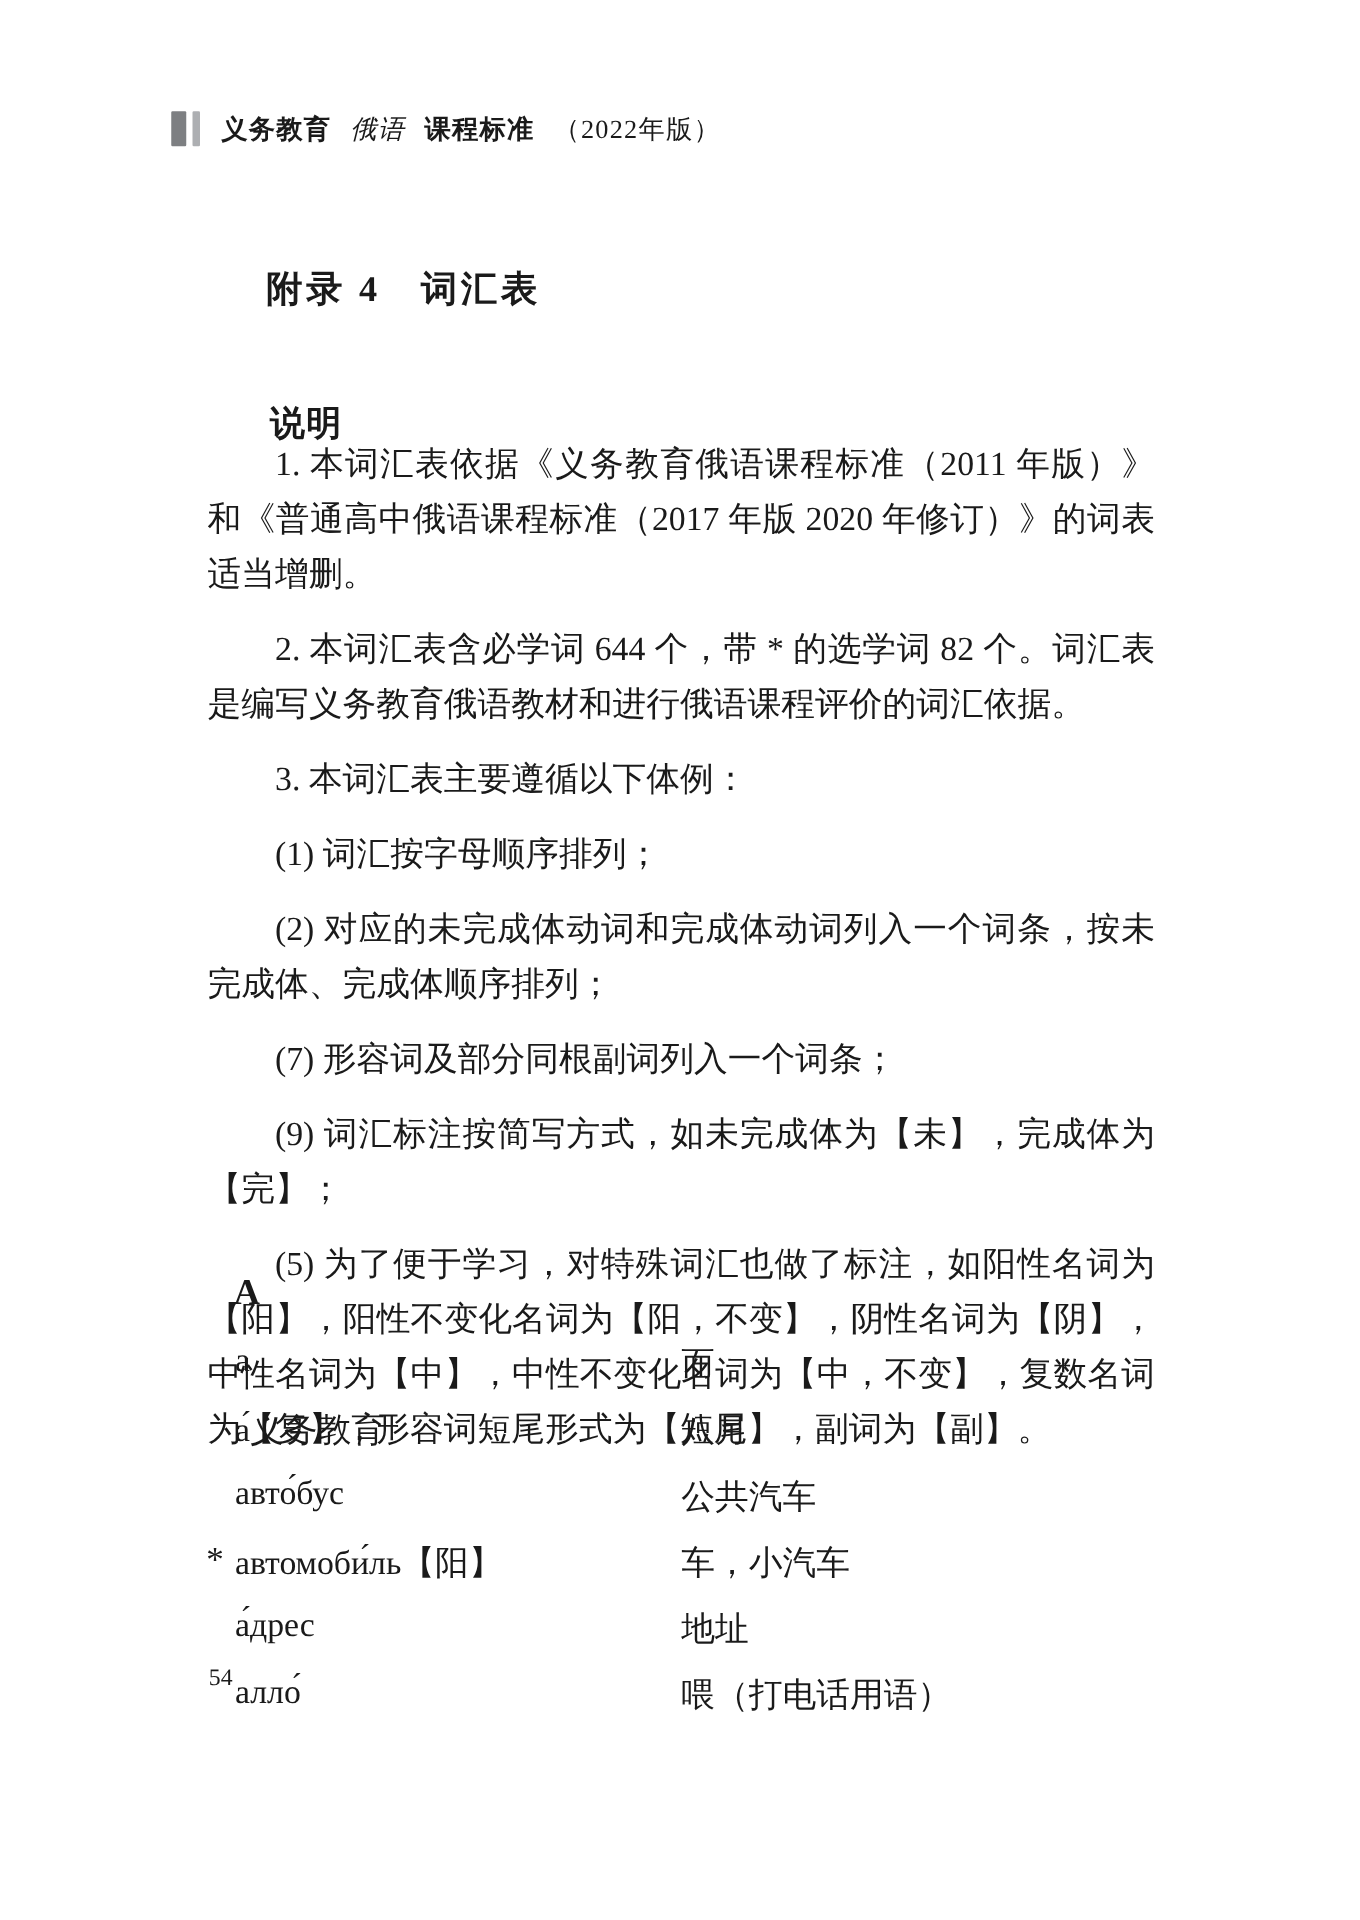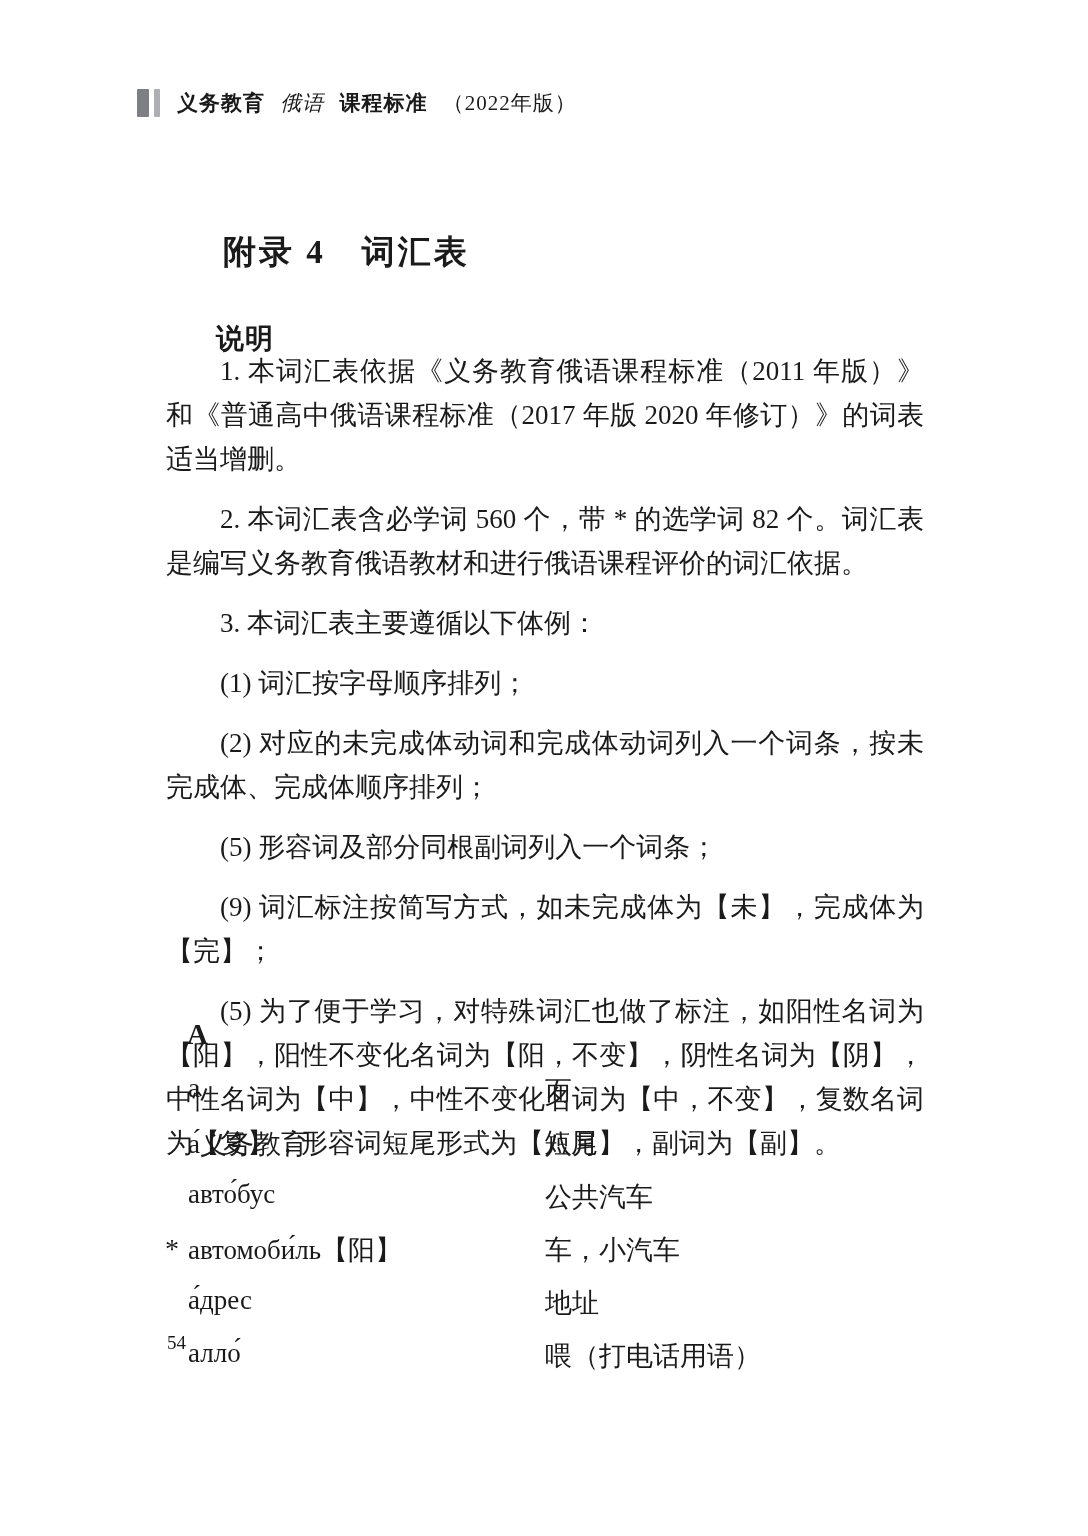--- a/index.html
+++ b/index.html
@@ -44,27 +44,26 @@
     letter-spacing: 1px;
   }
   .hdr-part { margin-right: 9px; }
   .hdr-part.bold { font-weight: bold; }
   .hdr-part.italic { font-style: italic; }
   .hdr-part.normal { font-weight: normal; }
 
   
   .doc-title {
     position: absolute;
-    top: 208px;
+    top: 193px;
     left: 213px;
-    font-size: 33px;
+    font-size: 29px;
     font-weight: bold;
     letter-spacing: 3px;
     white-space: nowrap;
-    margin-left: 10px;
   }
 
   
   .section-heading {
     position: absolute;
     top: 297px;
     left: 204px;
     font-size: 28px;
     font-weight: bold;
     letter-spacing: 1px;
@@ -145,25 +144,25 @@
     <span class="hdr-part normal">（2022年版）</span>
   </span>
 </div>
 
 <h1 class="doc-title">附录 4　词汇表</h1>
 
 <h2 class="section-heading">说明</h2>
 
 <div class="body-text">
   <p>1. 本词汇表依据《义务教育俄语课程标准（2011 年版）》和《普通高中俄语课程标准（2017 年版 2020 年修订）》的词表适当增删。</p>
-  <p>2. 本词汇表含必学词 560 个，带 * 的选学词 82 个。词汇表是编写义务教育俄语教材和进行俄语课程评价的词汇依据。</p>
+  <p>2. 本词汇表含必学词 644 个，带 * 的选学词 82 个。词汇表是编写义务教育俄语教材和进行俄语课程评价的词汇依据。</p>
   <p>3. 本词汇表主要遵循以下体例：</p>
   <p>(1) 词汇按字母顺序排列；</p>
   <p>(2) 对应的未完成体动词和完成体动词列入一个词条，按未完成体、完成体顺序排列；</p>
-  <p>(5) 形容词及部分同根副词列入一个词条；</p>
+  <p>(7) 形容词及部分同根副词列入一个词条；</p>
   <p>(9) 词汇标注按简写方式，如未完成体为【未】，完成体为【完】；</p>
   <p>(5) 为了便于学习，对特殊词汇也做了标注，如阳性名词为【阳】，阳性不变化名词为【阳，不变】，阴性名词为【阴】，中性名词为【中】，中性不变化名词为【中，不变】，复数名词为【复】，形容词短尾形式为【短尾】，副词为【副】。</p>
 </div>
 
 <div class="vocab-letter">A</div>
 
 <div class="vocab-list">
   <div class="vocab-row">
     <span class="vocab-star"></span>
     <span class="vocab-word">а</span>

